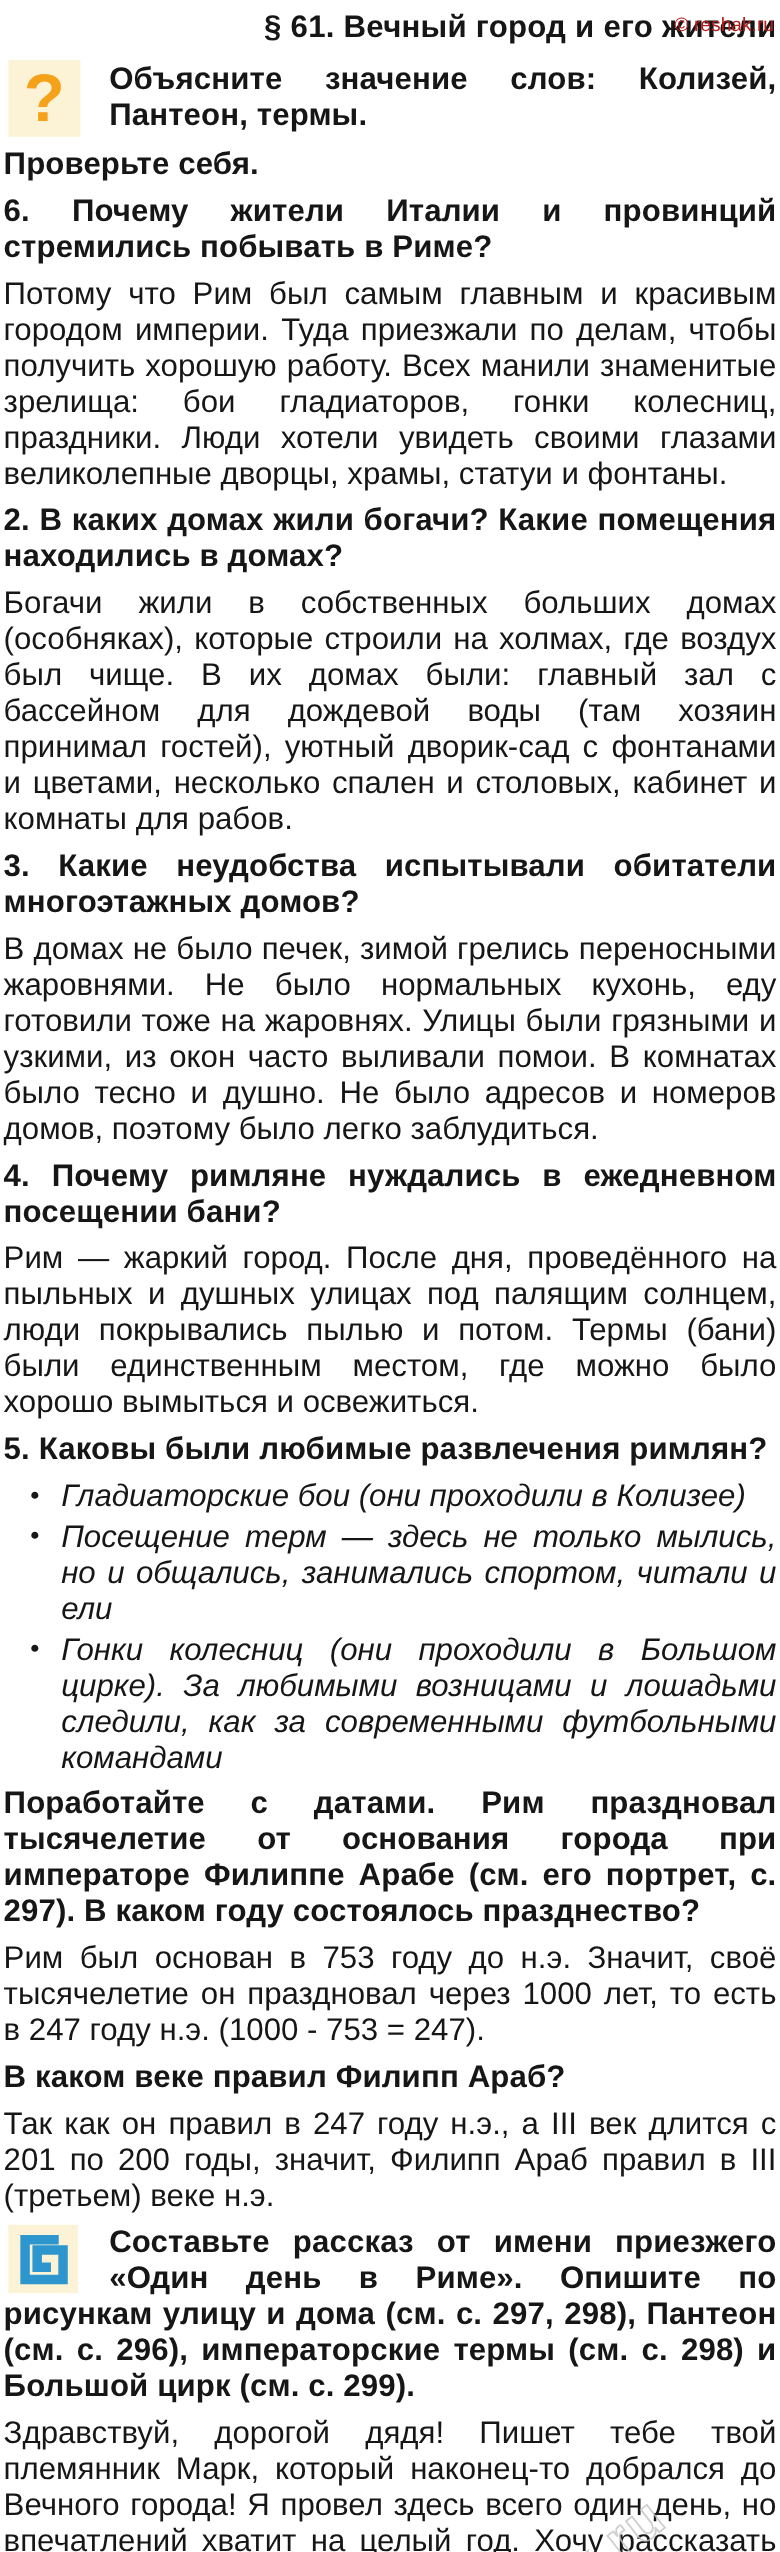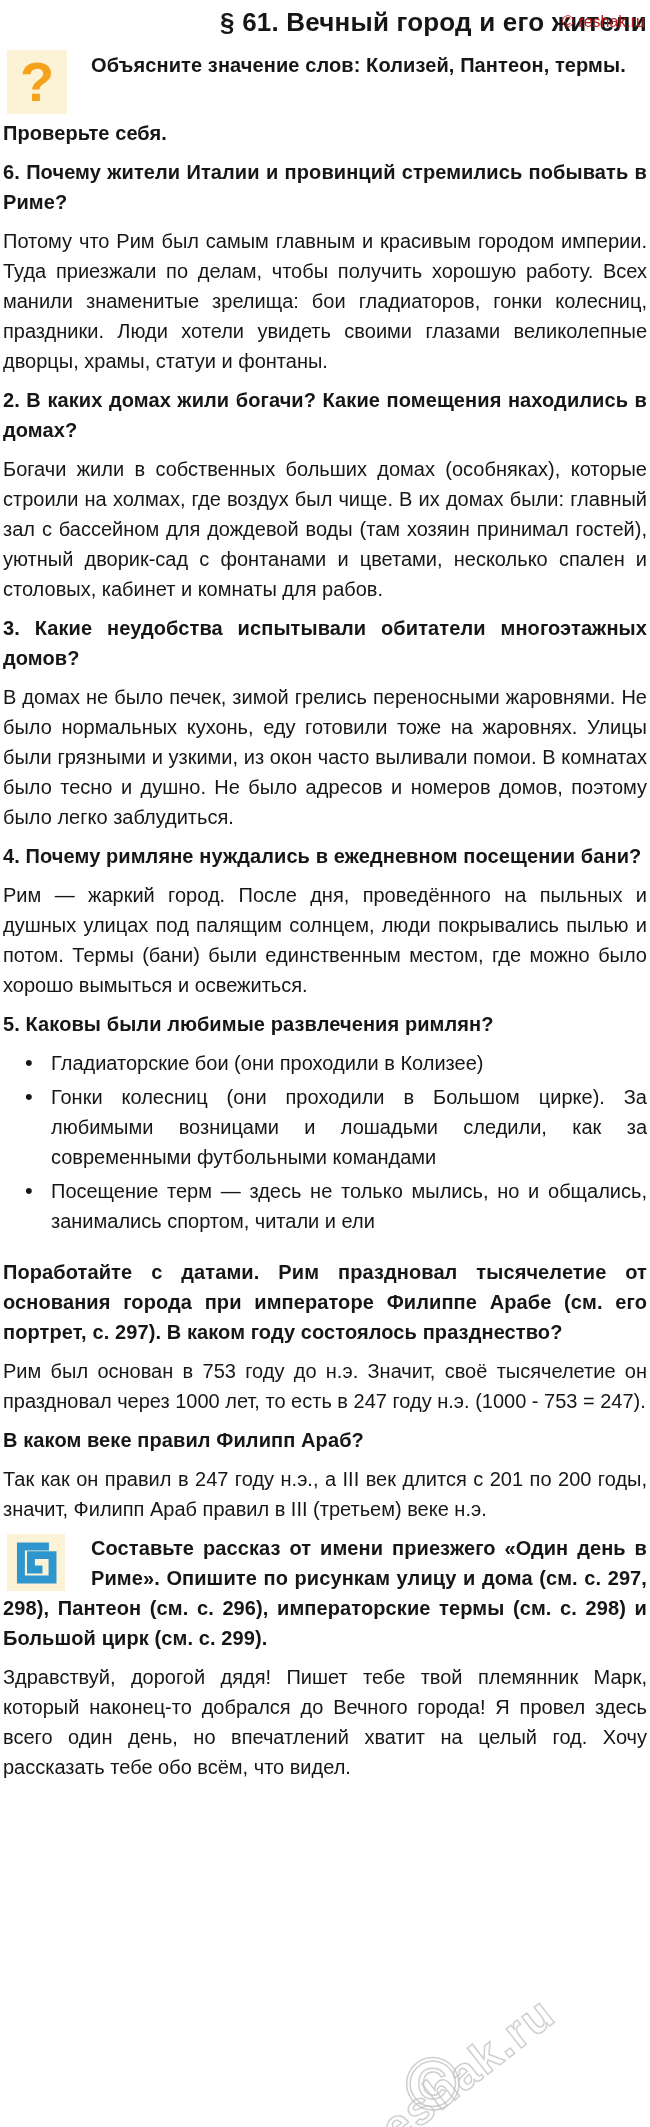--- a/index.html
+++ b/index.html
@@ -36,21 +36,21 @@
   .copyright{
     position:absolute;
     right:2px;top:0;
     font-family:Liberation Sans, sans-serif;
     font-size:16px;
     line-height:28px;
     color:#b91c1c;
   }
   
   .para, .q, .heading, li{
-    font-size:20px;
+    font-size:26px;
     line-height:30px;
     text-align:justify;
     color:var(--ink);
   }
   .para{margin-bottom:9px;}
   .q, .heading{font-weight:700;margin-bottom:9px;margin-top:2px;letter-spacing:0.1px;}
   
   .task{margin-bottom:0;}
   .icon-box{
     float:left;
@@ -68,22 +68,23 @@
     line-height:60px;
   }
   .tbox{
     width:58px;height:57px;
     margin:1px 26px 2px 4px;
   }
   .tbox svg{display:block;}
   
   ul.bullets{
     list-style:none;
-    margin:0 0 21px 0;
+    margin:0 0 8px 0;
     padding-left:48px;
+    font-style:italic;
   }
   ul.bullets li{
     position:relative;
     margin-bottom:4px;
   }
   ul.bullets li::before{
     content:"\2022";
     position:absolute;
     left:-26px;top:0;
     font-size:22px;
@@ -146,22 +147,22 @@
 
   <h3 class="q">3. Какие неудобства испытывали обитатели многоэтажных домов?</h3>
   <p class="para">В домах не было печек, зимой грелись переносными жаровнями. Не было нормальных кухонь, еду готовили тоже на жаровнях. Улицы были грязными и узкими, из окон часто выливали помои. В комнатах было тесно и душно. Не было адресов и номеров домов, поэтому было легко заблудиться.</p>
 
   <h3 class="q">4. Почему римляне нуждались в ежедневном посещении бани?</h3>
   <p class="para">Рим — жаркий город. После дня, проведённого на пыльных и душных улицах под палящим солнцем, люди покрывались пылью и потом. Термы (бани) были единственным местом, где можно было хорошо вымыться и освежиться.</p>
 
   <h3 class="q">5. Каковы были любимые развлечения римлян?</h3>
   <ul class="bullets">
     <li>Гладиаторские бои (они проходили в Колизее)</li>
+    <li>Посещение терм — здесь не только мылись, но и общались, занимались спортом, читали и ели</li>
     <li>Гонки колесниц (они проходили в Большом цирке). За любимыми возницами и лошадьми следили, как за современными футбольными командами</li>
-    <li>Посещение терм — здесь не только мылись, но и общались, занимались спортом, читали и ели</li>
   </ul>
 
   <h3 class="q">Поработайте с датами. Рим праздновал тысячелетие от основания города при императоре Филиппе Арабе (см. его портрет, с. 297). В каком году состоялось празднество?</h3>
   <p class="para">Рим был основан в 753 году до н.э. Значит, своё тысячелетие он праздновал через 1000 лет, то есть в 247 году н.э. (1000 - 753 = 247).</p>
 
   <h3 class="q">В каком веке правил Филипп Араб?</h3>
   <p class="para">Так как он правил в 247 году н.э., а III век длится с 201 по 200 годы, значит, Филипп Араб правил в III (третьем) веке н.э.</p>
 
   <section class="task">
     <div class="icon-box tbox">

